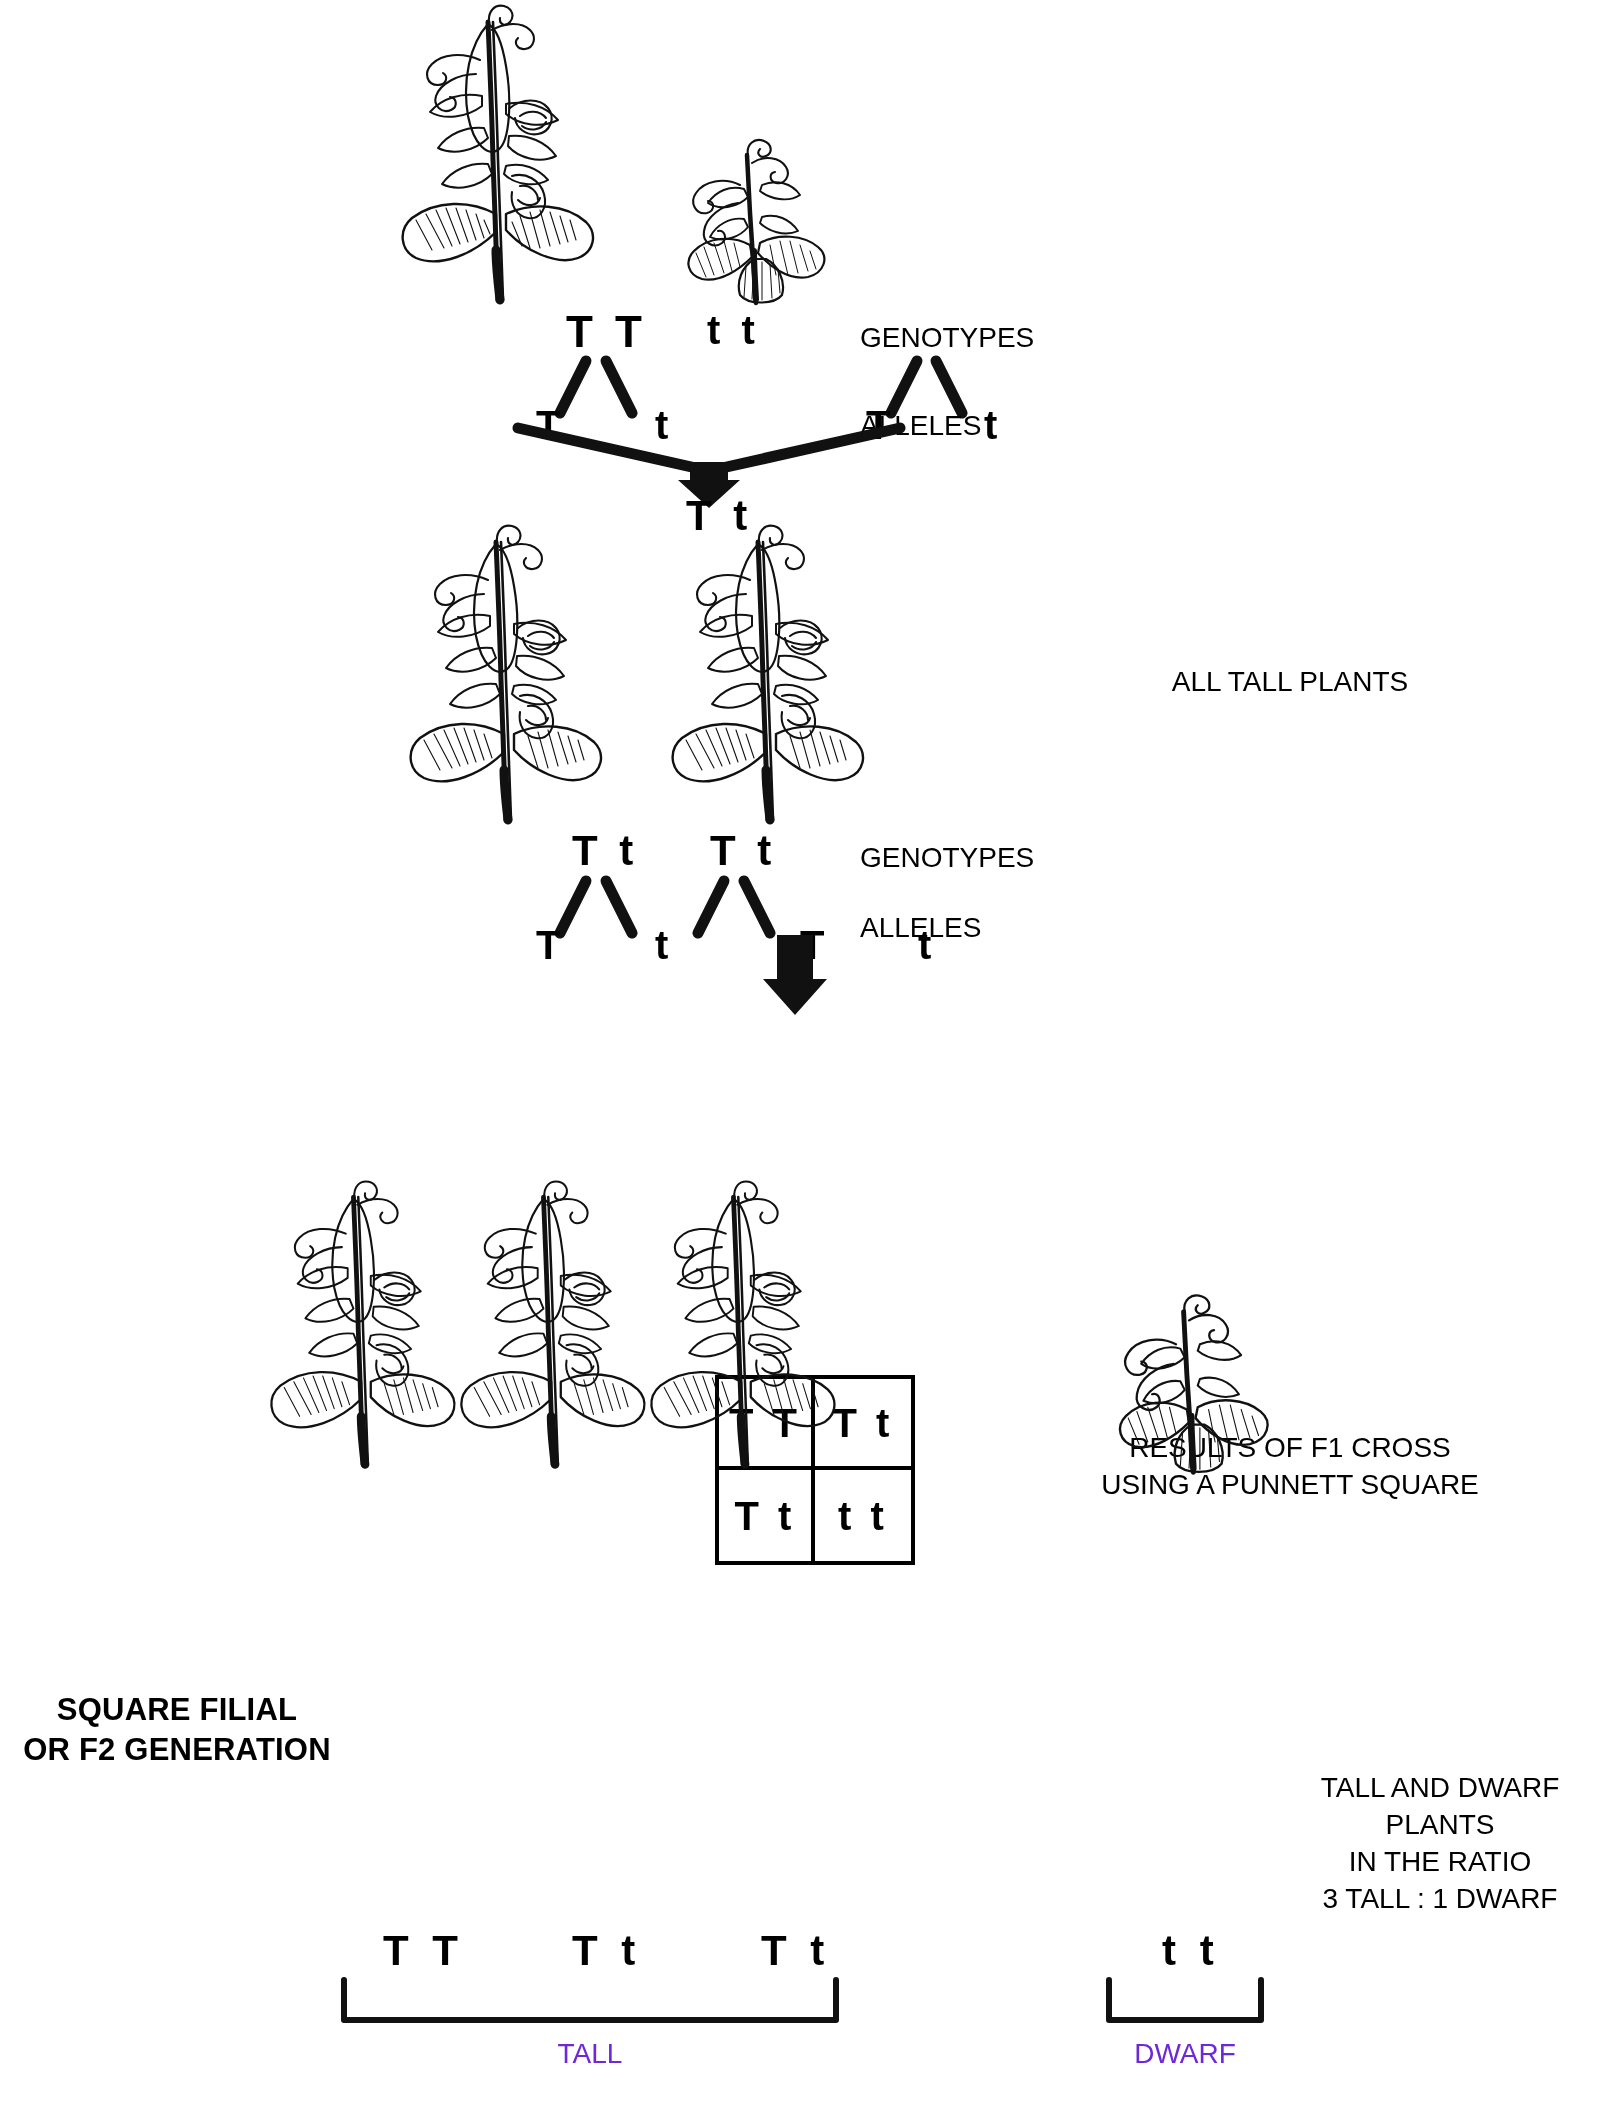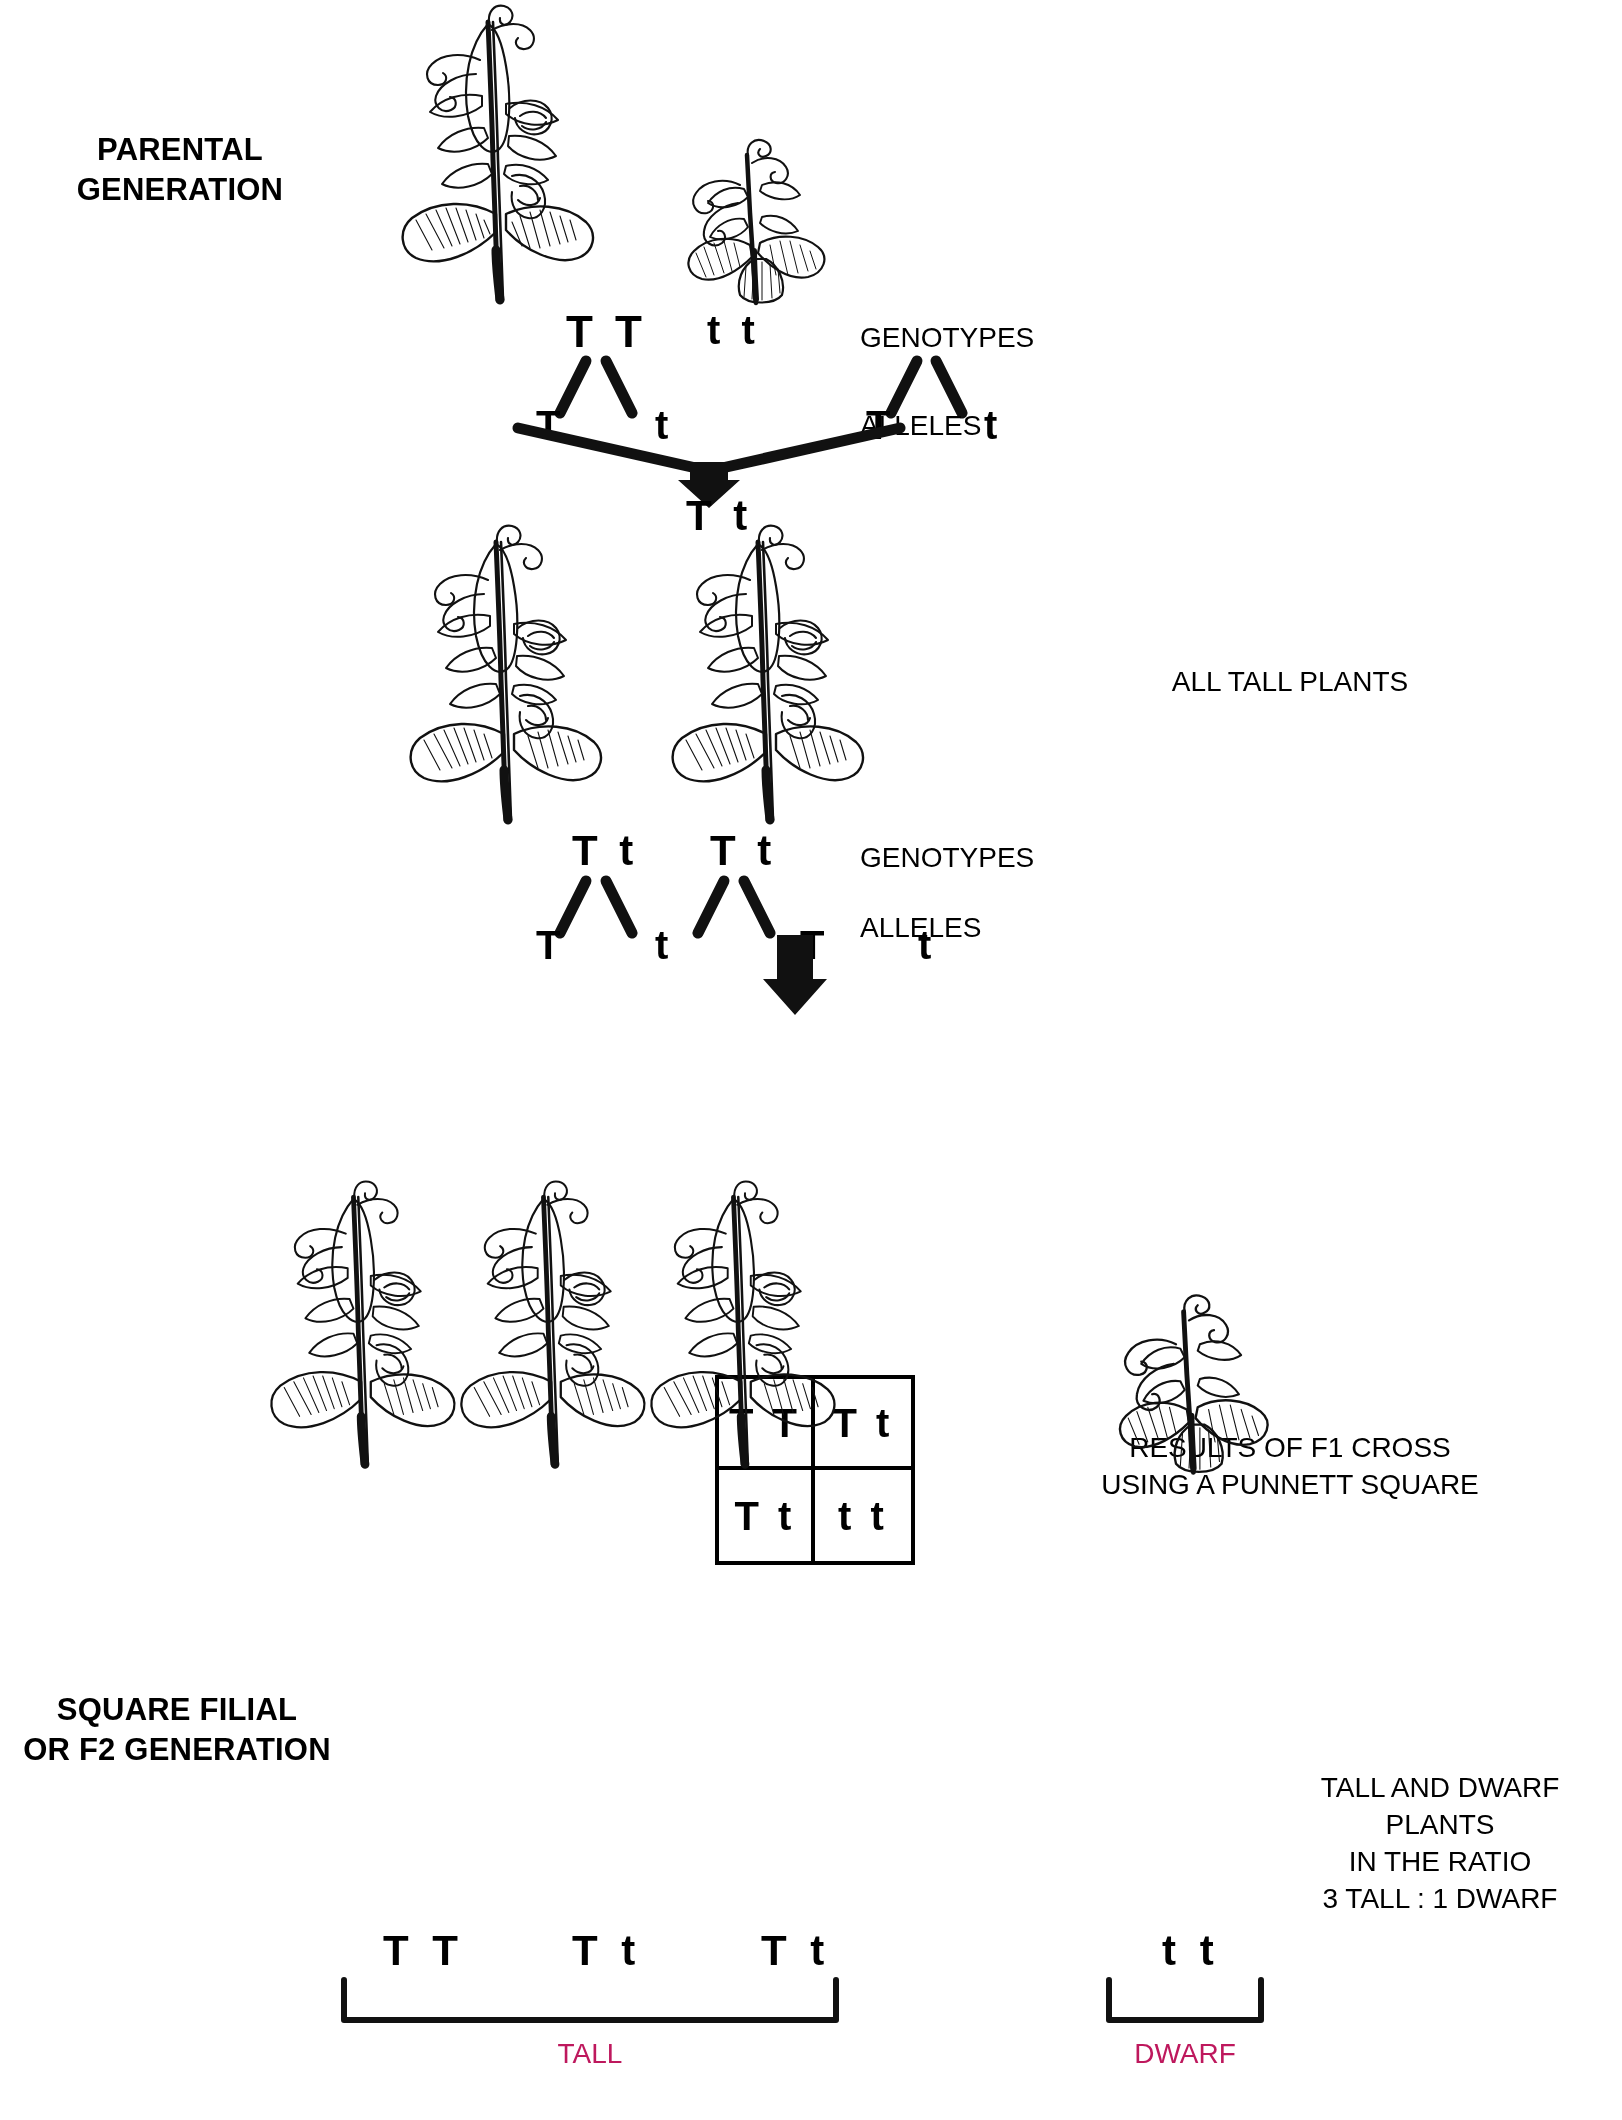--- a/index.html
+++ b/index.html
@@ -72,21 +72,21 @@
     font-size: 42px;
     letter-spacing: 6px;
     line-height: 1;
     color: #000;
   }
   .bracket-label {
     font-weight: normal;
     font-size: 28px;
     line-height: 1;
     text-align: center;
-    color: #be185d;
+    color: #6d28d9;
   }
 
   
   .punnett {
     border: 4px solid #000;
     box-sizing: border-box;
     display: grid;
     grid-template-columns: 1fr 1fr;
     grid-template-rows: 1fr 1fr;
   }
@@ -109,22 +109,20 @@
     stroke-linecap: round;
     stroke-linejoin: round;
   }
   .plant-fill { fill: #111111; stroke: none; }
 </style>
 </head>
 <body>
 
 <div id="canvas">
 
-  <div class="abs gen-label" style="left:40px; top:130px; width:280px;">PARENTAL
-GENERATION</div>
 
   <div class="abs" style="left:370px; top:0px;">
     <svg width="260" height="310" viewBox="0 0 260 310" aria-hidden="true">
       <g class="plant-stroke" stroke-width="2.1">
 
         <path d="M128 300 C 126 250 124 200 123 160 C 122 118 120 70 118 22" stroke-width="5"></path>
         <path d="M133 300 C 131 250 129 200 128 160 C 127 118 125 70 123 22" stroke-width="2.6"></path>
 
         <path d="M118 24 C 100 44 92 80 98 116 C 104 146 118 156 128 150 C 140 142 142 100 136 66 C 132 42 126 28 118 24 Z" stroke-width="2.2"></path>
 

